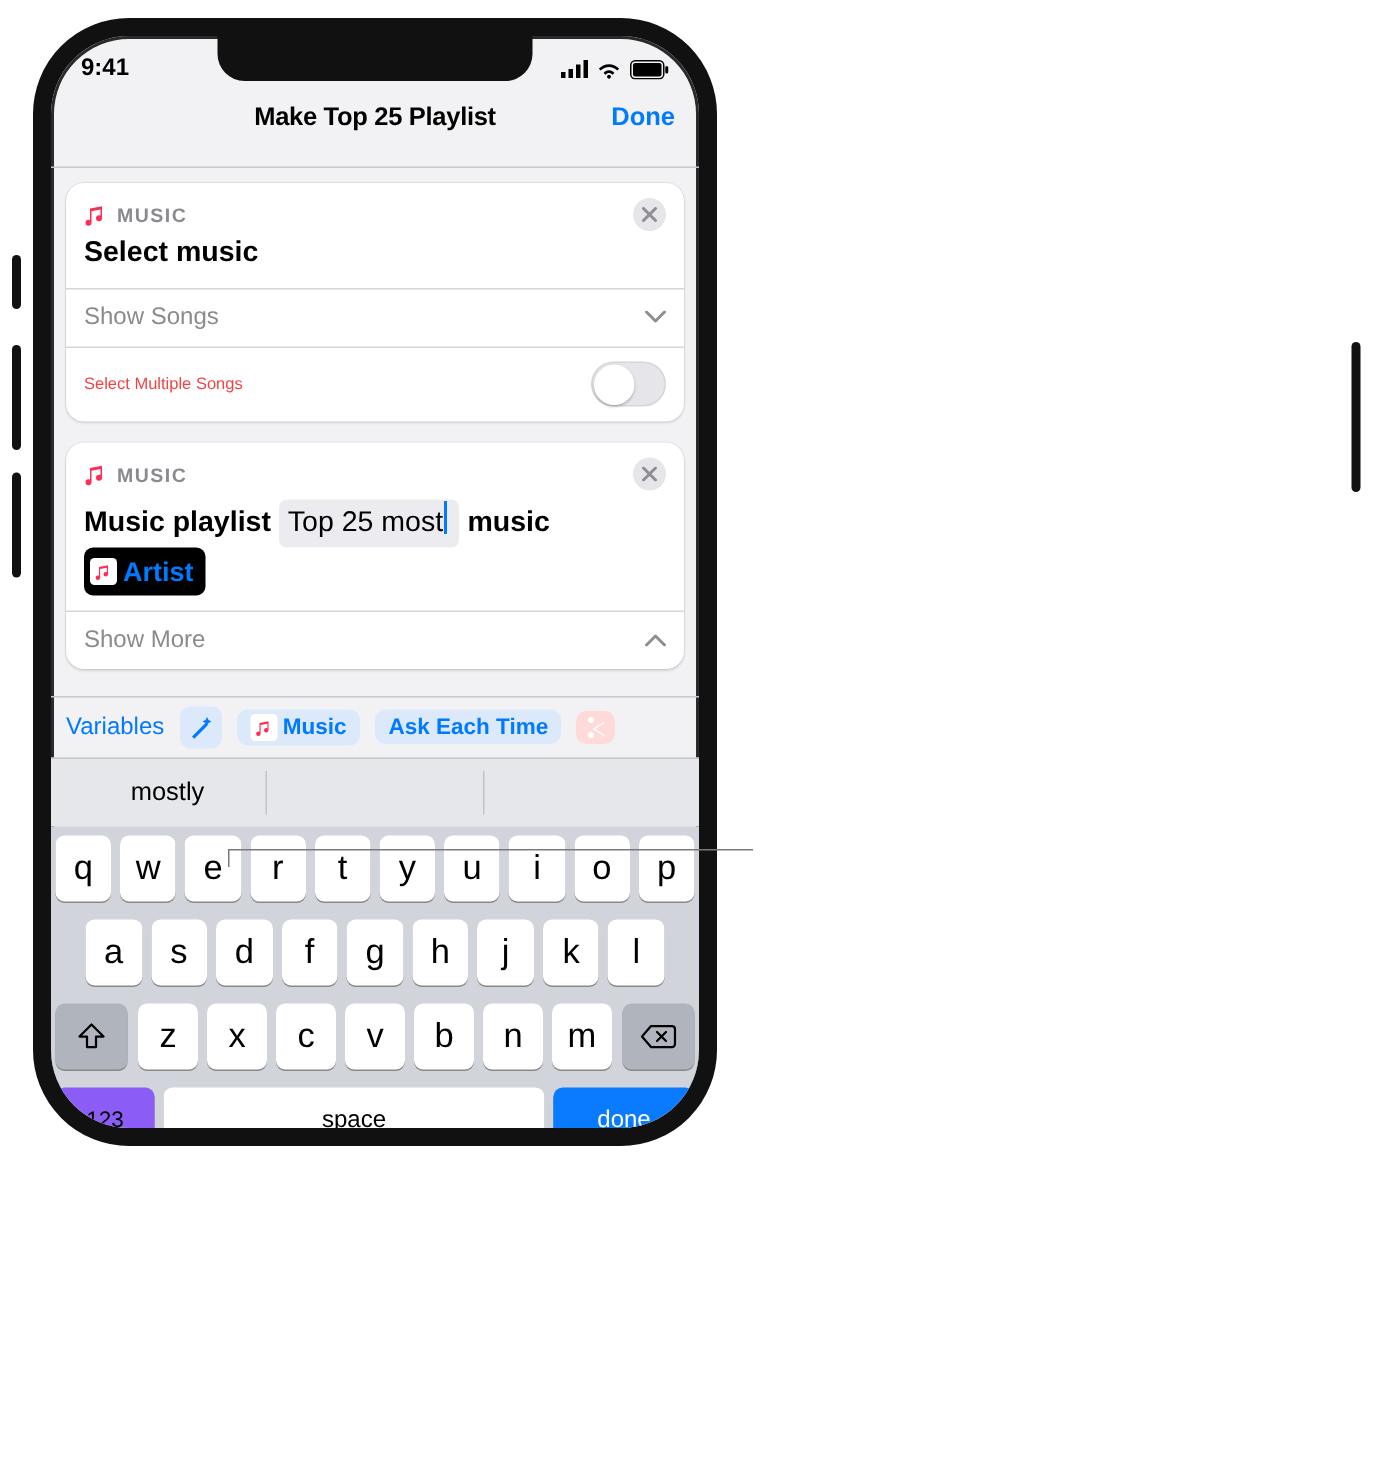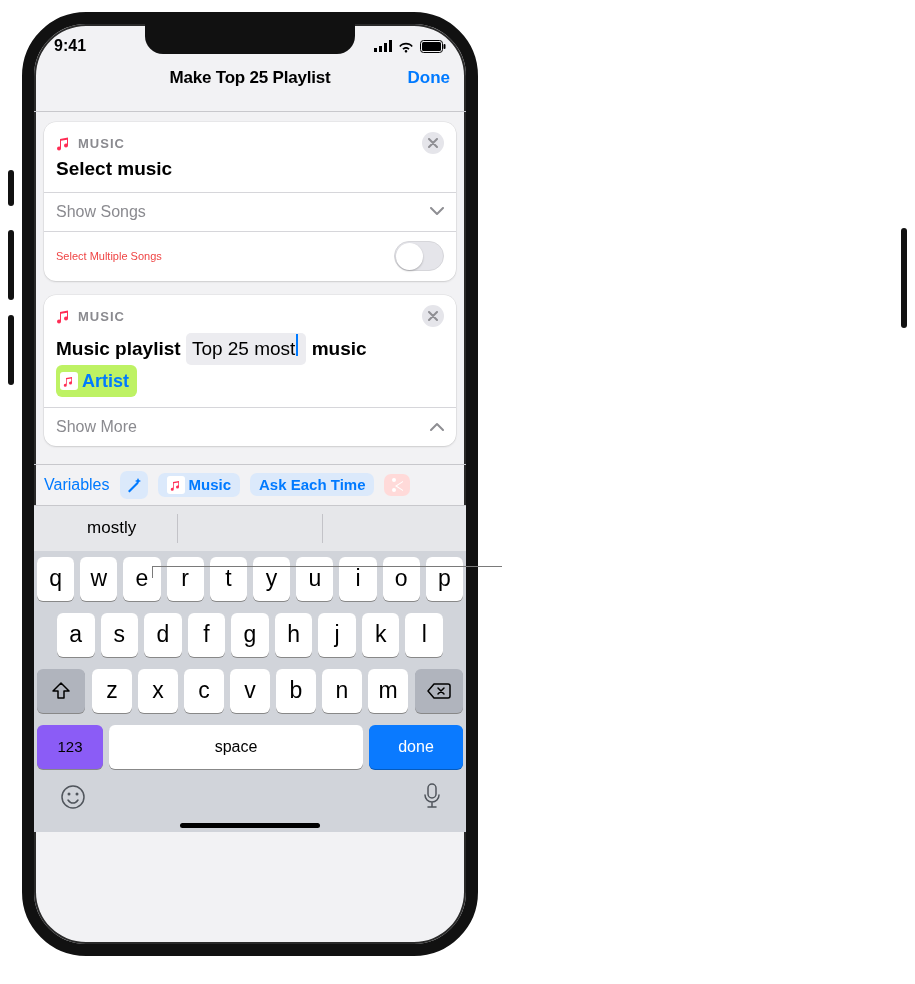--- a/index.html
+++ b/index.html
@@ -1,20 +1,20 @@
 <!DOCTYPE html>
 <html><head>
 <meta charset="utf-8">
 <style>
   * { box-sizing: border-box; margin: 0; padding: 0; font-family: -apple-system, "Helvetica Neue", Arial, sans-serif; }
   body { background: #fff; width: 915px; height: 984px; position: relative; }
   .stage { position: absolute; inset: 0; background: #fff; }
   
   .phone {
-    position: absolute; left: 22px; top: 12px; width: 456px; height: 944px;
+    position: absolute; left: 22px; top: 12px; width: 456px; height: 752px;
     background: #f2f2f4; border: 12px solid #111; border-radius: 64px; overflow: hidden;
     box-shadow: 0 0 0 2px #2a2a2a inset;
   }
   .notch {
     position: absolute; top: 0; left: 50%; transform: translateX(-50%);
     width: 210px; height: 30px; background: #111; border-bottom-left-radius: 18px; border-bottom-right-radius: 18px;
     z-index: 50;
   }
   .side-btn { position:absolute; background:#111; border-radius:3px; }
   .side-btn.right { right: 8px; top: 228px; width:6px; height:100px; }
@@ -57,21 +57,21 @@
   .toggle .knob { position:absolute; left:1px; top:1px; width:27px; height:27px; background:#fff; border-radius:50%; box-shadow:0 1px 2px rgba(0,0,0,.25);}
   .chev { display:inline-flex; color:#8a8a8f; }
 
   .card-text { padding: 6px 12px 10px 12px; font-size:19px; font-weight:600; line-height:30px; }
   .input-box {
     display:inline-flex; background:#ececf0; border-radius:5px; padding:1px 8px 1px 6px;
     font-weight:500; color:#000; position:relative;
   }
   .cursor { display:inline-block; width:2px; height:22px; background:#007aff; vertical-align:middle; margin-left:1px; }
   .var-chip {
-    display:inline-flex; align-items:center; gap:4px; background:#bef264; color:#007aff; border-radius:6px;
+    display:inline-flex; align-items:center; gap:4px; background:#000000; color:#007aff; border-radius:6px;
     padding:1px 8px 1px 4px; font-weight:600; font-size:18px;
   }
   .mini-icn-wrap { display:inline-flex; width:18px; height:18px; background:#fff; border-radius:3px; align-items:center; justify-content:center;}
 
   .varbar {
     display:flex; align-items:center; gap:10px; padding: 6px 6px 6px 10px; overflow:hidden;
     border-top:0.5px solid #c8c8cc;
   }
   .varbar .lbl { color:#007aff; font-size:16px; font-weight:400; }
   .pill {

